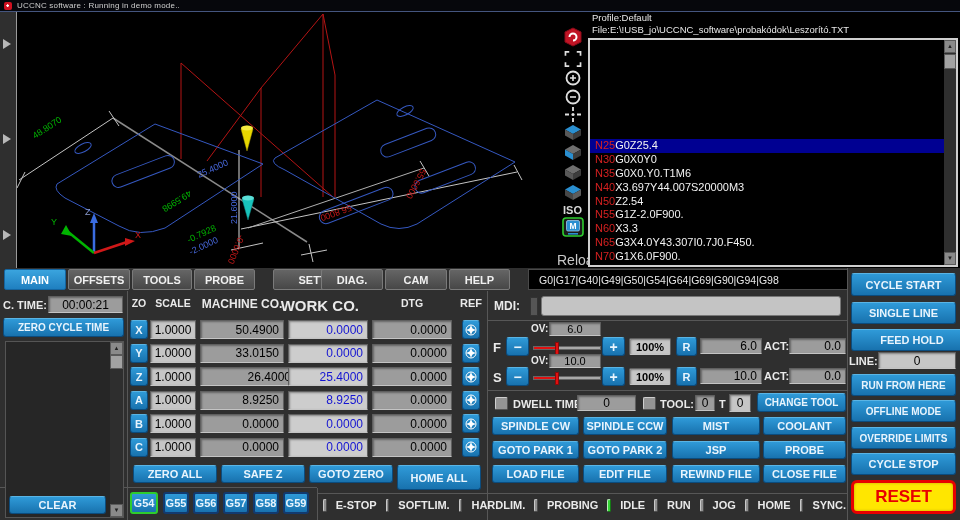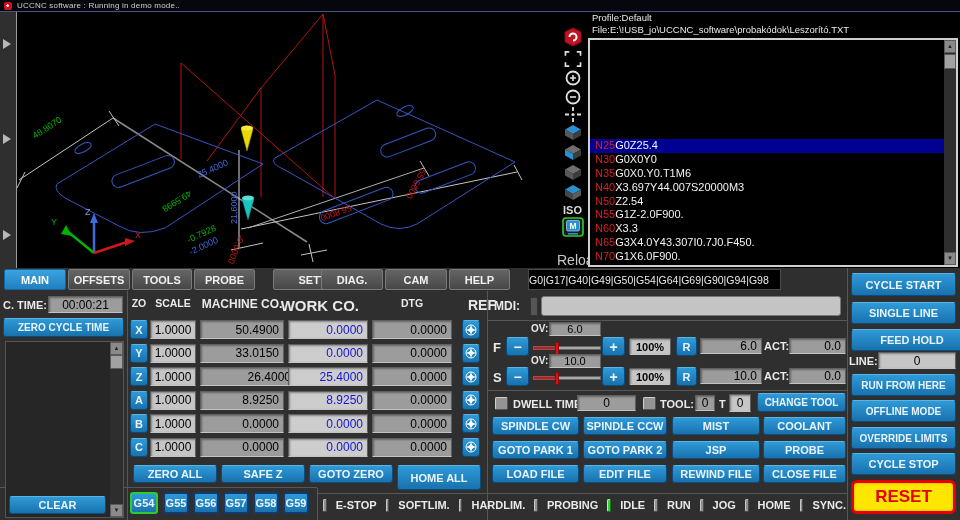--- a/index.html
+++ b/index.html
@@ -36,21 +36,21 @@
   .gc-c{color:#f2f2f2;}
   .sb{background:#2e2e2e;}
   .sb-btn{position:absolute;left:0;width:12px;height:13px;background:#8a8a8a;border:1px solid #5a5a5a;color:#222;font-size:6px;line-height:11px;text-align:center;}
   .sb-thumb{position:absolute;left:0;width:12px;background:#a2a2a2;border:1px solid #5a5a5a;}
 
   
   .lower{left:0;top:268px;width:960px;height:252px;background:#2f2f2f;}
   .tab{position:absolute;top:1px;height:21px;border-radius:2px;display:flex;align-items:center;justify-content:center;
     font-size:11px;font-weight:bold;color:#f0f0f0;background:linear-gradient(#656565,#474747);border:1px solid #7a7a7a;cursor:default;}
   .tab.active{background:linear-gradient(#3aa4de,#1f7fc0);border-color:#1565a0;color:#fff;}
-  .gstatus{position:absolute;left:528px;top:1px;width:253px;height:21px;background:#000;border:1px solid #4a4a4a;color:#e8e8e8;font-size:10.5px;display:flex;align-items:center;padding-left:0;}
+  .gstatus{position:absolute;left:528px;top:1px;width:320px;height:21px;background:#000;border:1px solid #4a4a4a;color:#e8e8e8;font-size:10.5px;display:flex;align-items:center;padding-left:10px;}
 
   
   .btn{display:flex;align-items:center;justify-content:center;font-weight:bold;font-size:11px;color:#e8f4fd;
     background:linear-gradient(#2f9ad8,#1872ae);border:1px solid #0b4c7e;border-top-color:#5ab4e4;border-radius:3px;cursor:default;white-space:nowrap;}
   .btn.sm{font-size:10px;}
   .field{display:flex;align-items:center;background:#9c9c9c;border:1px solid #5f5f5f;border-bottom-color:#c4c4c4;
     box-shadow:inset 1px 1px 2px rgba(0,0,0,.35);color:#000;font-size:12px;border-radius:1px;}
   .field.right{justify-content:flex-end;padding-right:4px;}
   .field.center{justify-content:center;}
   .field.light{background:#c6c6c6;}
@@ -287,21 +287,21 @@
     </div>
   </div>
   <div class="abs btn" style="left:9px;top:496px;width:97px;height:18px;z-index:3;">CLEAR</div>
 
   <div class="abs" style="left:130px;top:297px;width:352px;height:15px;">
     <span class="abs lbl" style="left:0;width:18px;text-align:center;font-size:10.5px;">ZO</span>
     <span class="abs lbl" style="left:20px;width:46px;text-align:center;font-size:10.5px;">SCALE</span>
     <span class="abs lbl" style="left:70px;width:84px;text-align:center;font-size:12px;">MACHINE CO.</span>
     <span class="abs lbl" style="left:149px;width:80px;text-align:right;font-size:15px;">WORK CO.</span>
     <span class="abs lbl" style="left:242px;width:80px;text-align:center;font-size:10.5px;">DTG</span>
-    <span class="abs lbl" style="left:338px;width:22px;text-align:center;font-size:14px;">REF</span>
+    <span class="abs lbl" style="left:330px;width:22px;text-align:center;font-size:11px;">REF</span>
   </div>
 
   <div class="abs" style="left:130px;top:320px;width:352px;height:19px;">
     <div class="abs btn" style="left:0;width:18px;height:19px;font-size:11px;">X</div>
     <div class="abs field light center" style="left:20px;width:46px;height:19px;">1.0000</div>
     <div class="abs field right" style="left:70px;width:84px;height:19px;">50.4900</div>
     <div class="abs field work right" style="left:158px;width:80px;height:19px;">0.0000</div>
     <div class="abs field right" style="left:242px;width:80px;height:19px;">0.0000</div>
     <div class="abs btn" style="left:332px;width:18px;height:19px;">
         <svg width="12" height="12" viewBox="0 0 12 12">

